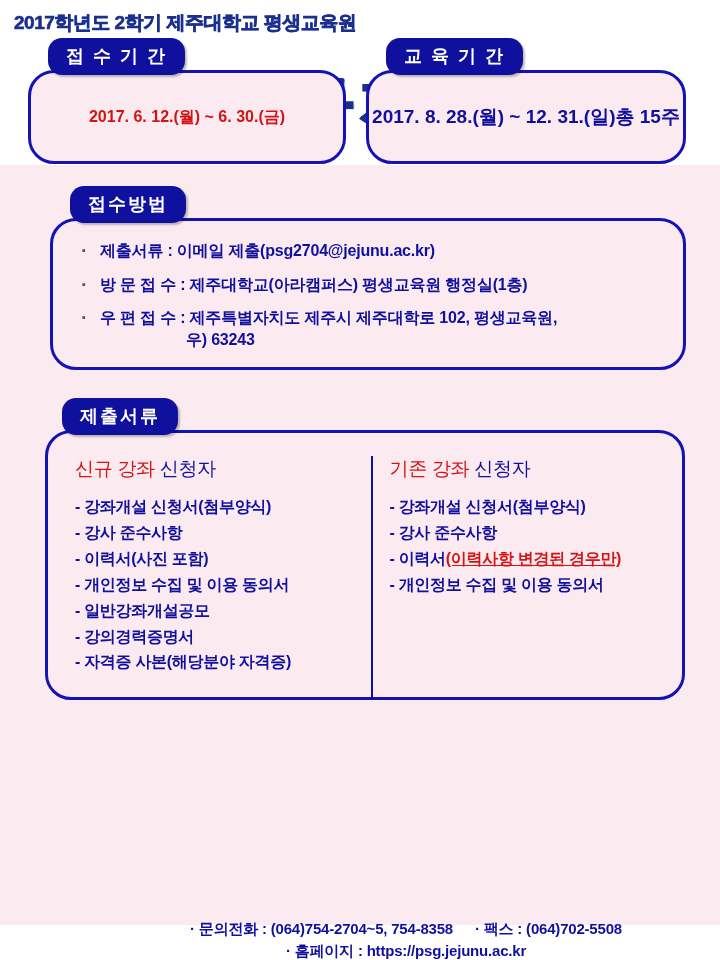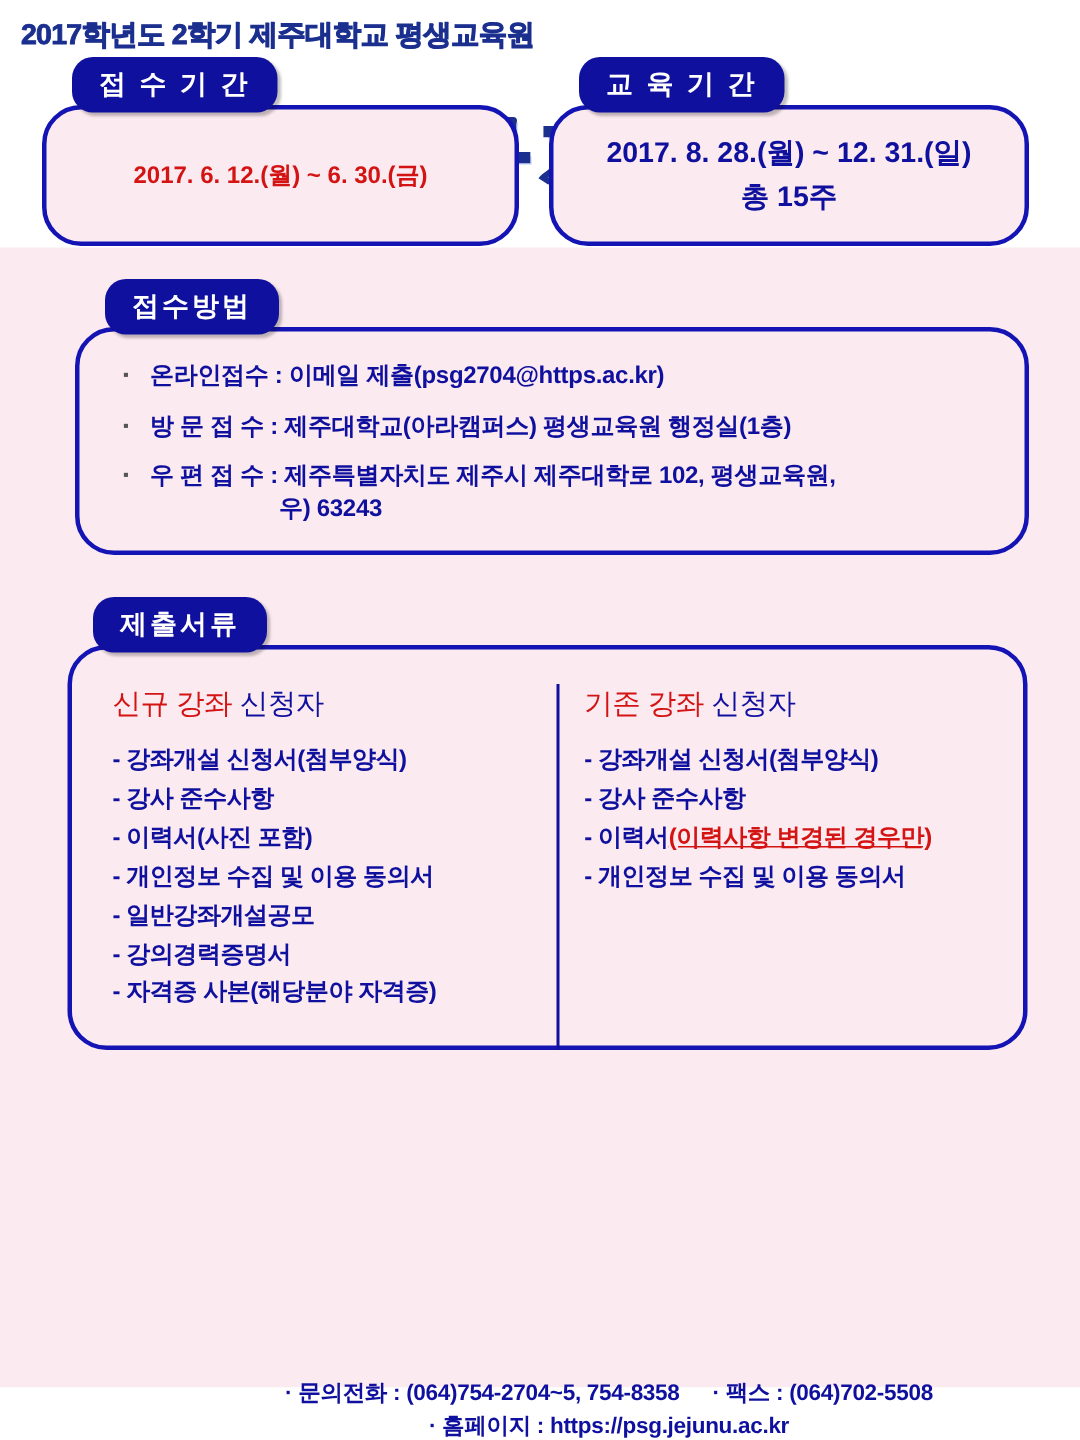--- a/index.html
+++ b/index.html
@@ -98,21 +98,21 @@
     font-size: 16px; font-weight: bold; color: #d41313;
     letter-spacing: 0px;
   }
 
   
   #box-edu-period { left: 366px; top: 70px; width: 320px; height: 94px; }
   #tab-edu-period { left: 386px; top: 38px; }
   #edu-period-wrap {
     position: absolute;
     left: 366px; top: 70px; width: 320px; height: 94px;
-    display: flex; flex-direction: column; align-items: center; justify-content: center;
+    display: flex; flex-direction: row; align-items: center; justify-content: center;
     color: #10109e; font-weight: bold; font-size: 19px; line-height: 1.55;
   }
 
   
   #box-apply-method { left: 50px; top: 218px; width: 636px; height: 152px; }
   #tab-apply-method { left: 70px; top: 186px; }
   #apply-method-list {
     position: absolute;
     left: 50px; top: 218px; width: 636px;
     padding: 22px 0 0 32px;
@@ -219,21 +219,21 @@
     <div>2017. 8. 28.(월) ~ 12. 31.(일)</div>
     <div>총 15주</div>
   </div>
 
   <div class="rbox" id="box-apply-method"></div>
   <div class="tab" id="tab-apply-method">접수방법</div>
   <div id="apply-method-list">
 
     <div class="bullet-row">
       <span class="bullet-mark">▪</span>
-      <span class="bullet-text">온라인접수 : 이메일 제출(psg2704@https.ac.kr)</span>
+      <span class="bullet-text">제출서류 : 이메일 제출(psg2704@jejunu.ac.kr)</span>
     </div>
 
     <div class="bullet-row">
       <span class="bullet-mark">▪</span>
       <span class="bullet-text">방 문 접 수 : 제주대학교(아라캠퍼스) 평생교육원 행정실(1층)</span>
     </div>
 
     <div class="bullet-row">
       <span class="bullet-mark">▪</span>
       <span class="bullet-text">

